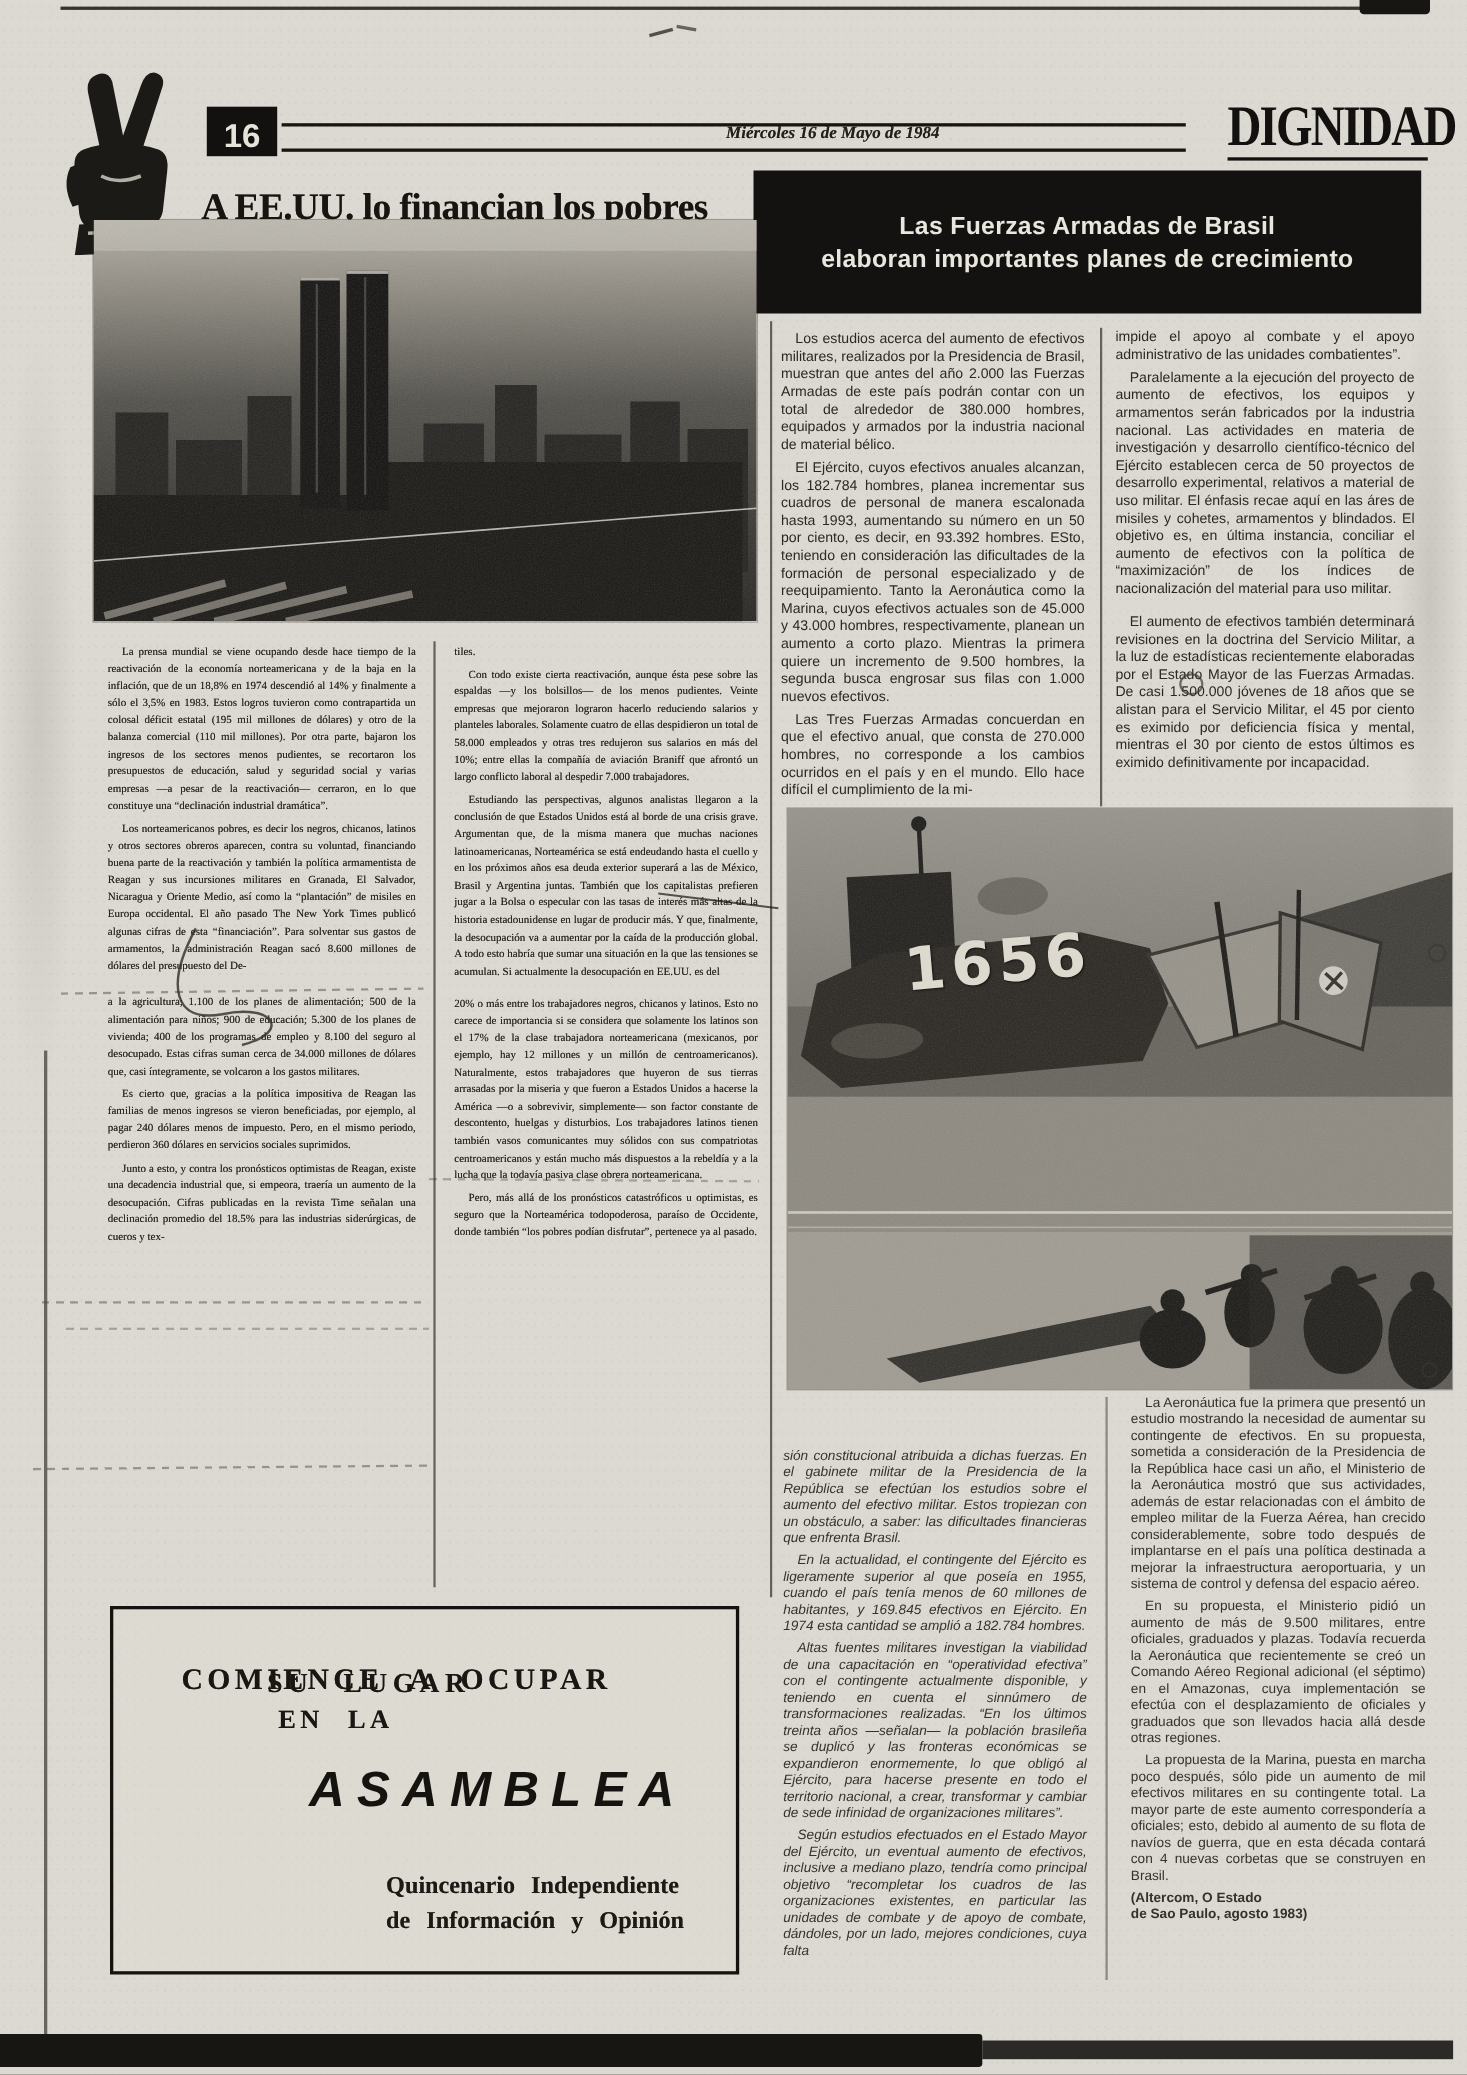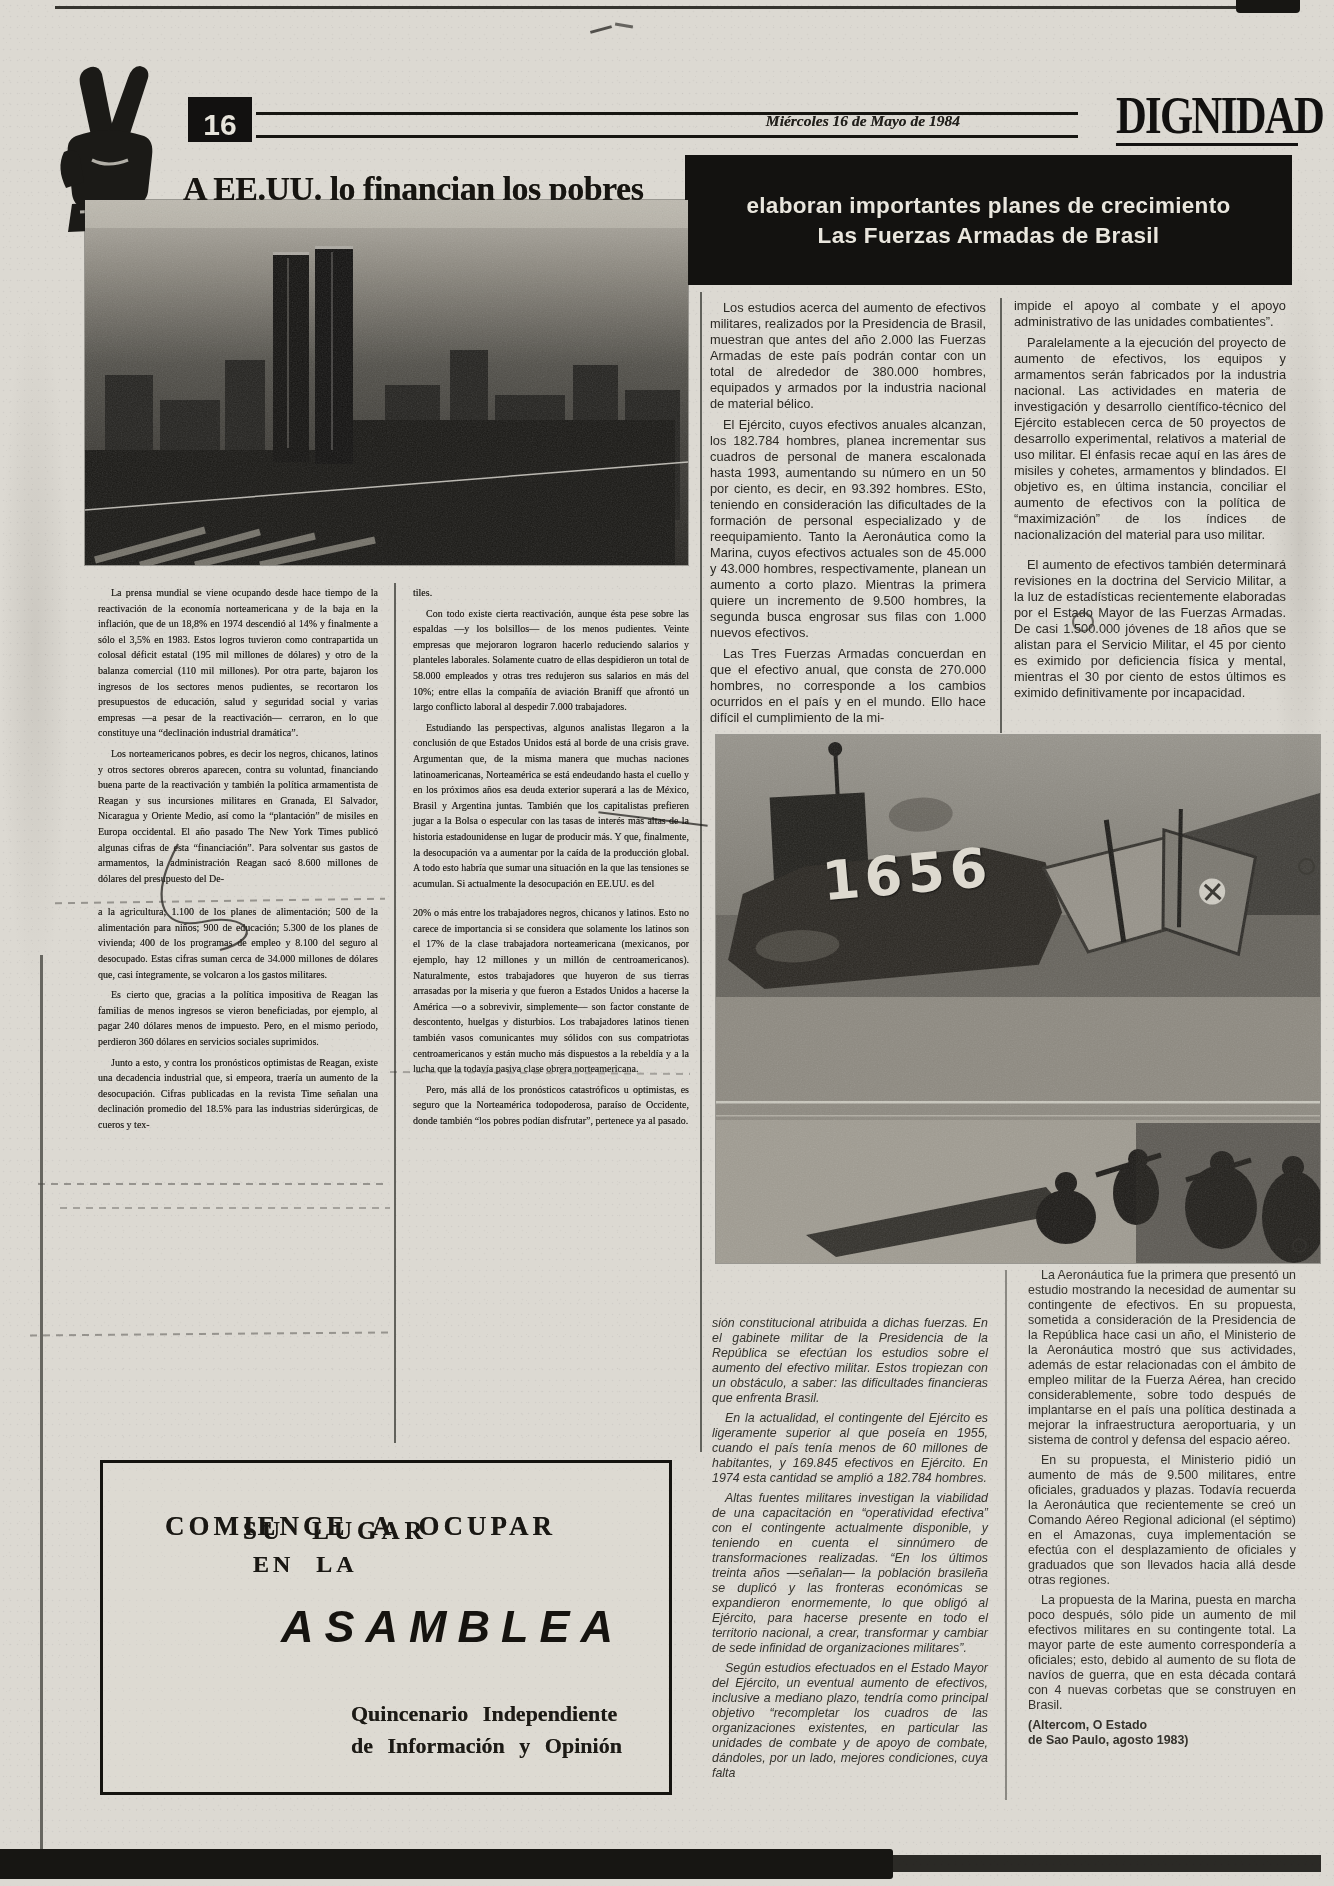--- a/index.html
+++ b/index.html
@@ -14,21 +14,21 @@
     font-family:"Liberation Serif","DejaVu Serif",serif;
     color:#26241f;
   }
   .abs{position:absolute;}
   .ink{text-shadow:0 0 .6px rgba(38,36,31,.65);}
   
   .hrule{position:absolute;height:2.5px;background:#161511;}
   .pageno-box{position:absolute;left:188px;top:97px;width:64px;height:45px;background:#121110;
     display:flex;align-items:flex-end;justify-content:center;}
   .pageno-box span{color:#e6e3da;font-family:"Liberation Sans",sans-serif;font-weight:bold;font-size:30px;}
-  .issue-date{position:absolute;left:660px;top:112px;width:300px;text-align:right;
+  .issue-date{position:absolute;left:660px;top:112px;width:300px;text-align:left;
     font-style:italic;font-weight:bold;font-size:15.5px;color:#211f1b;}
   .masthead{position:absolute;left:1076px;top:90px;width:222px;text-align:right;
     font-weight:bold;font-size:52px;letter-spacing:-2px;color:#121110;line-height:1;
     transform:scaleX(.82);transform-origin:right top;border-bottom:3px solid #121110;padding-bottom:1px;}
   .us-headline{position:absolute;left:183px;top:172px;width:520px;
     font-weight:bold;font-size:34px;letter-spacing:-.5px;color:#171511;line-height:1;}
   .bz-box{position:absolute;left:685px;top:155px;width:607px;height:130px;background:#131210;
     text-align:center;padding-top:36px;box-sizing:border-box;}
   .bz-box div{color:#e9e6dd;font-family:"Liberation Sans",sans-serif;font-weight:bold;
     font-size:22.5px;line-height:30px;letter-spacing:.3px;}
@@ -97,22 +97,22 @@
   <div class="hrule" style="left:256px;top:112px;width:822px;"></div>
   <div class="hrule" style="left:256px;top:135px;width:822px;"></div>
 
   <div class="issue-date ink">Miércoles 16 de Mayo de 1984</div>
 
   <div class="masthead">DIGNIDAD</div>
 
   <div class="us-headline ink">A EE.UU. lo financian los pobres</div>
 
   <div class="bz-box">
+    <div>Las Fuerzas Armadas de Brasil</div>
     <div>elaboran importantes planes de crecimiento</div>
-    <div>Las Fuerzas Armadas de Brasil</div>
   </div>
 
   <div class="photo" style="left:85px;top:200px;width:603px;height:365px;">
     <svg width="603" height="365" viewBox="0 0 603 365">
       <defs>
         <linearGradient id="sky" x1="0" y1="0" x2="0" y2="1">
           <stop offset="0" stop-color="#b3afa6"></stop>
             <stop offset=".18" stop-color="#8e8a81"></stop>
           <stop offset=".45" stop-color="#52504a"></stop>
             <stop offset="1" stop-color="#272521"></stop>

